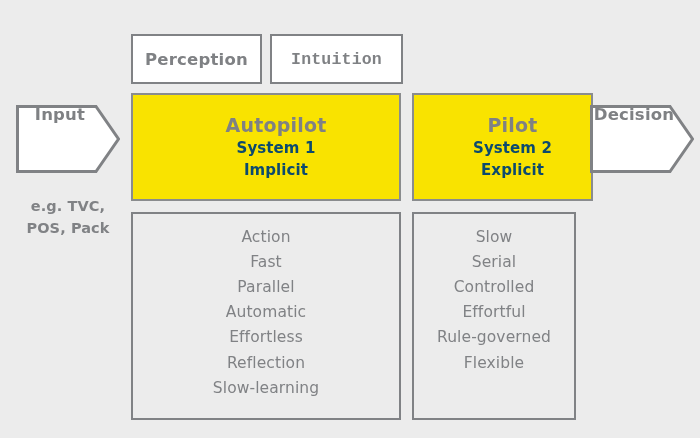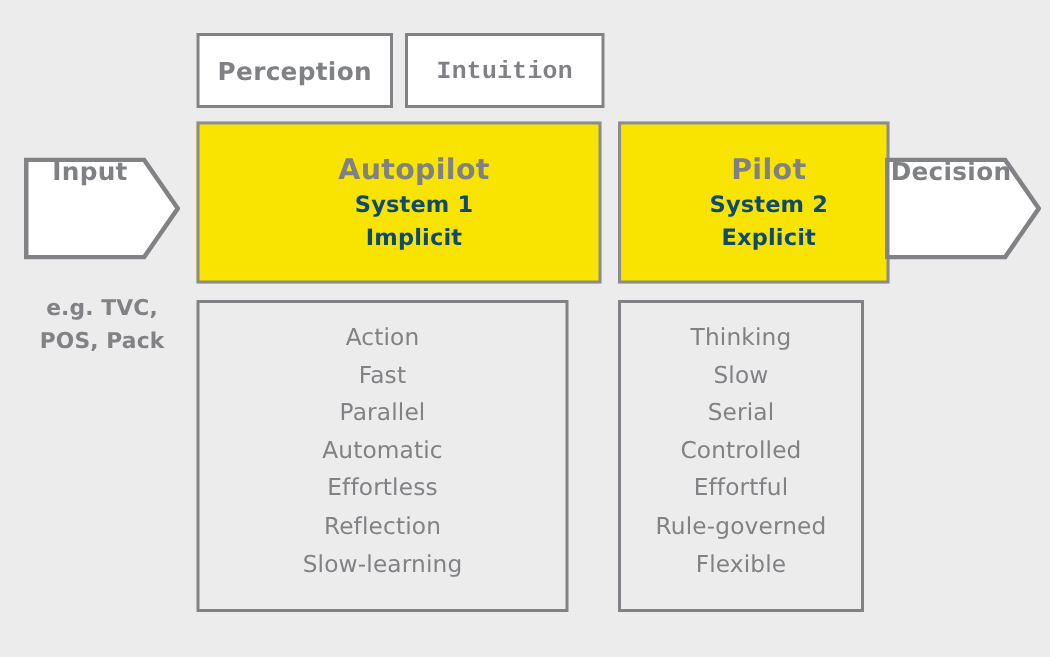--- a/index.html
+++ b/index.html
@@ -25,20 +25,21 @@
   
   .box {
     position: absolute;
     box-sizing: border-box;
     border: 2px solid #808285;
     display: flex;
     flex-direction: column;
     align-items: center;
     justify-content: center;
     text-align: center;
+    margin-top: 12px;
   }
   .hdr-box {
     background: #ffffff;
     font-size: 16.5px;
     font-weight: 700;
     letter-spacing: 0.2px;
     color: #7f8184;
   }
   .sys-box {
     background: #f9e300;
@@ -135,32 +136,31 @@
     <span class="sys-sub">System 1</span>
     <span class="sys-sub">Implicit</span>
   </div>
 
   <div class="box sys-box" style="left:412px; top:81px; width:181px; height:108px;">
     <span class="sys-title">Pilot</span>
     <span class="sys-sub">System 2</span>
     <span class="sys-sub">Explicit</span>
   </div>
 
-  <div class="box attr-box" style="left:131px; top:200px; width:248px; height:208px;">
+  <div class="box attr-box" style="left:131px; top:200px; width:270px; height:208px;">
     <span class="attr-item">Action</span>
     <span class="attr-item">Fast</span>
     <span class="attr-item">Parallel</span>
     <span class="attr-item">Automatic</span>
     <span class="attr-item">Effortless</span>
     <span class="attr-item">Reflection</span>
     <span class="attr-item">Slow-learning</span>
   </div>
 
   <div class="box attr-box" style="left:412px; top:200px; width:164px; height:208px;">
-    <span class="attr-item">Thinking</span>
     <span class="attr-item">Slow</span>
     <span class="attr-item">Serial</span>
     <span class="attr-item">Controlled</span>
     <span class="attr-item">Effortful</span>
     <span class="attr-item">Rule-governed</span>
     <span class="attr-item">Flexible</span>
   </div>
 
   <div class="arrow" style="left:590px; top:105px; width:104px; height:68px;">
     <svg width="104" height="68" viewBox="0 0 104 68">

